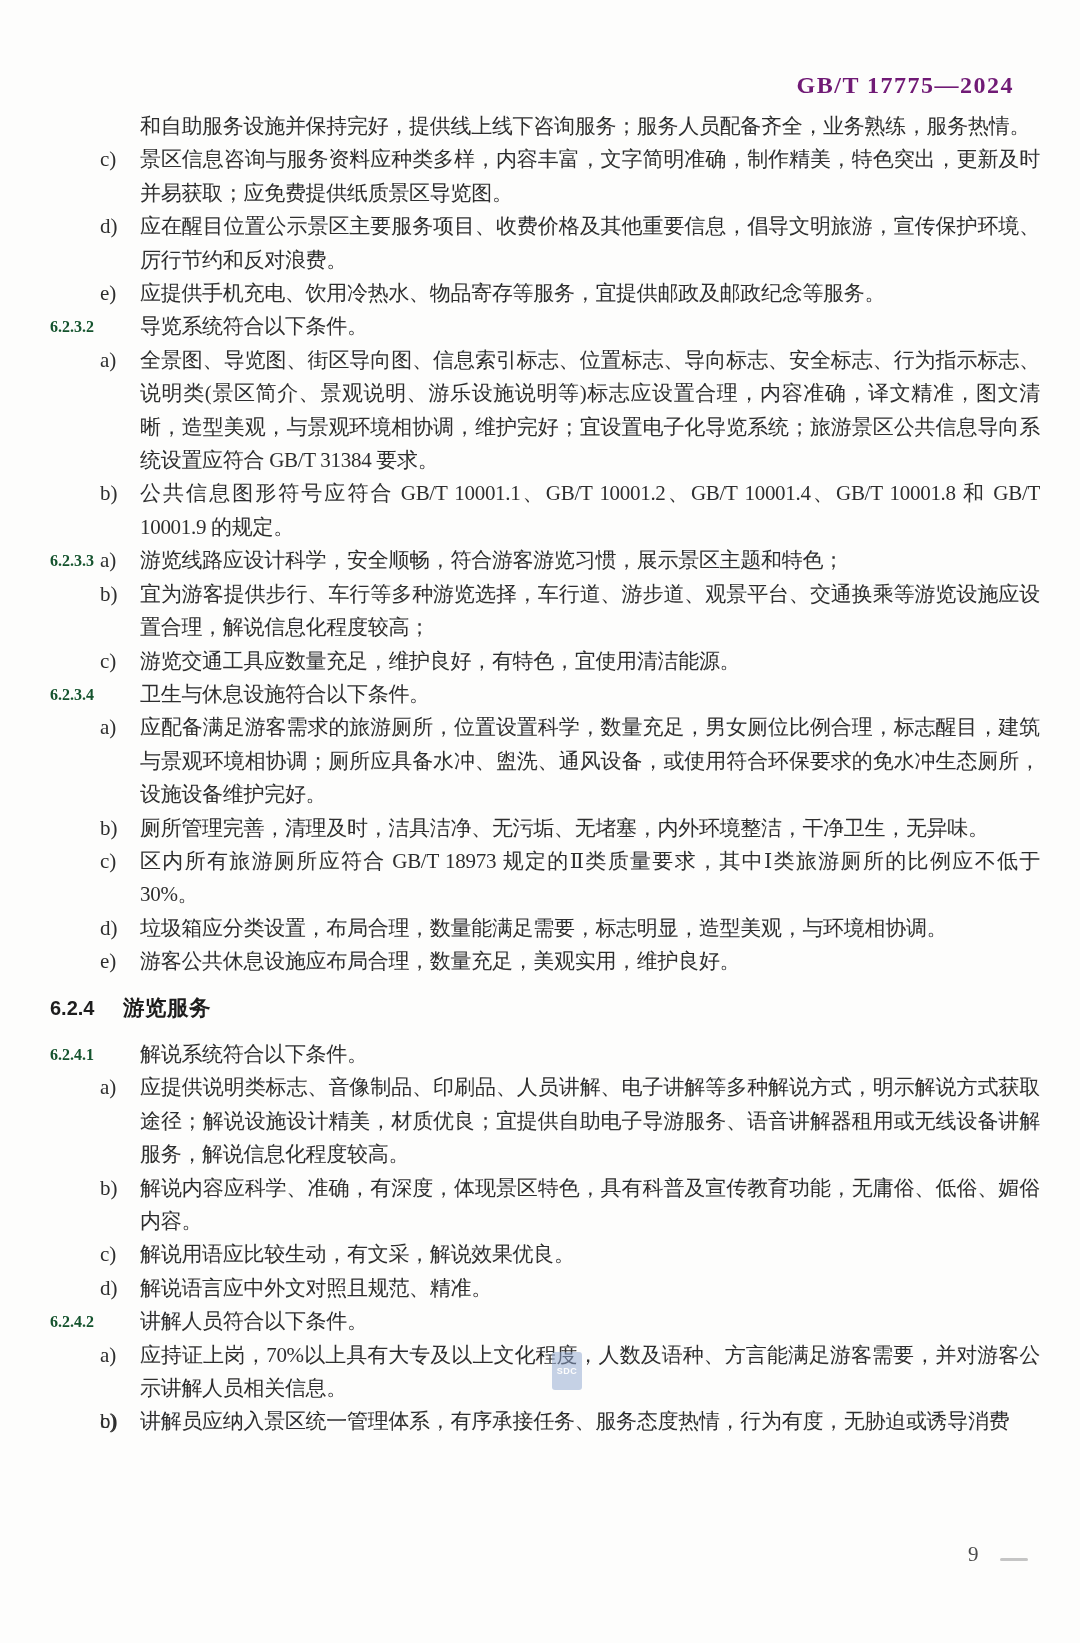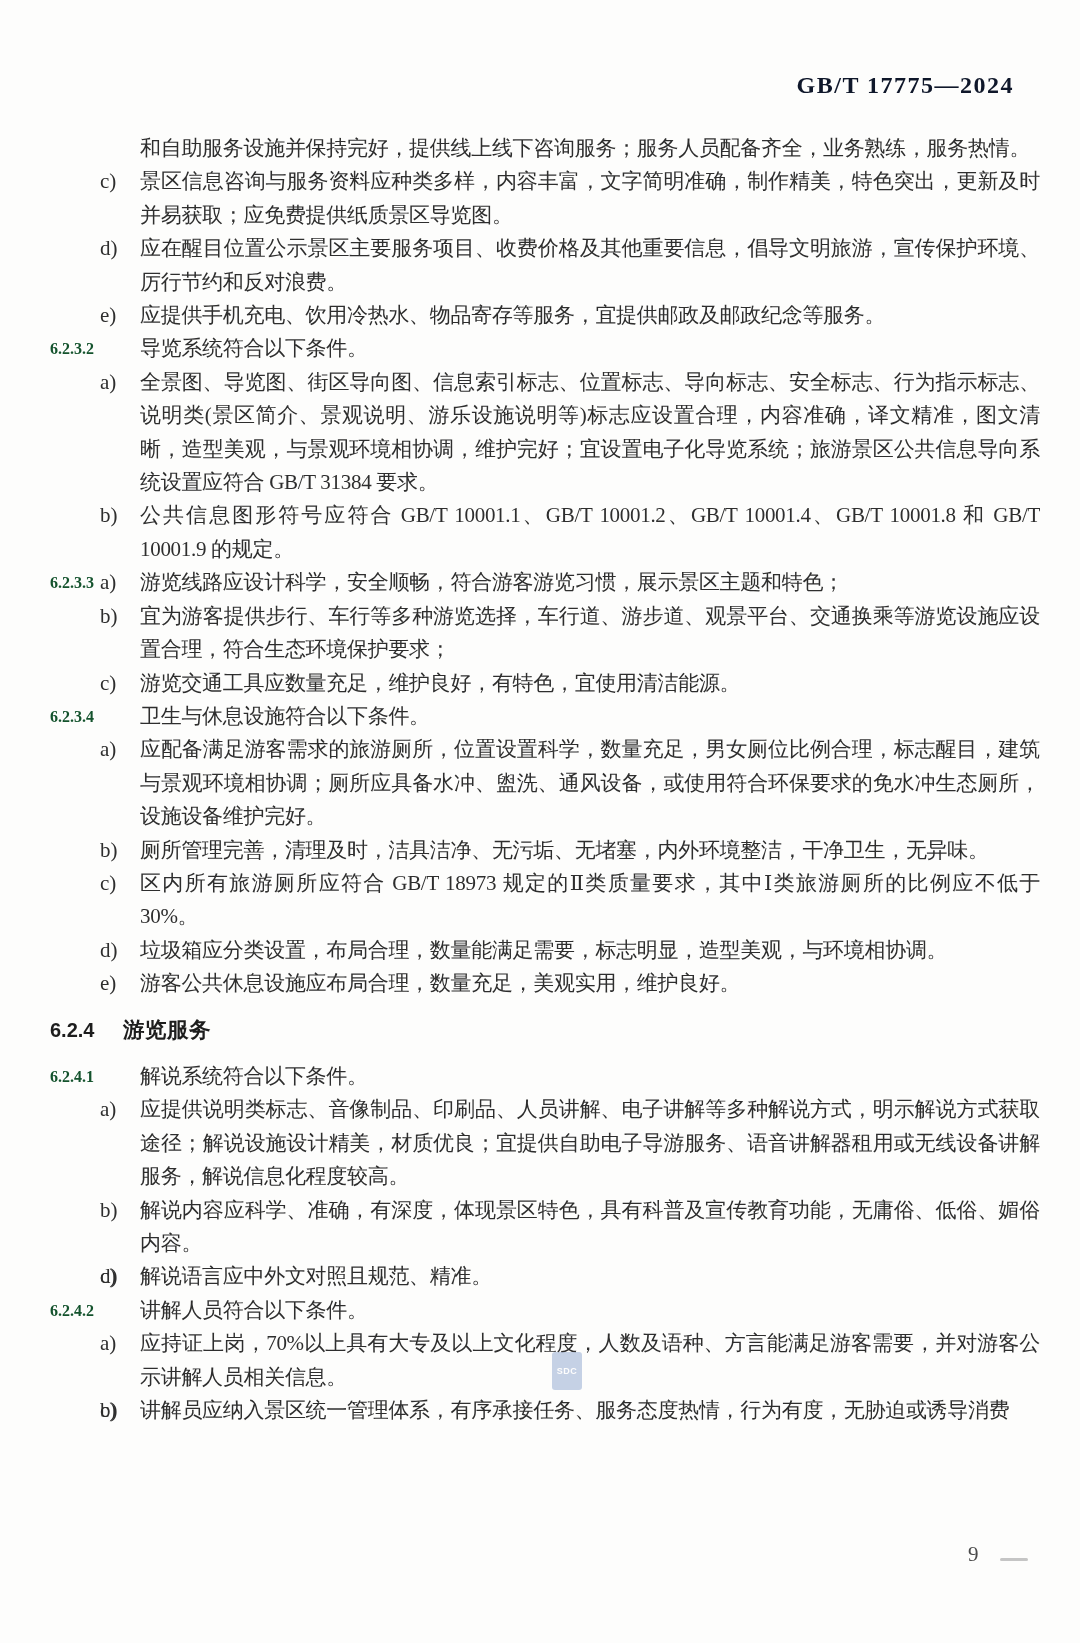--- a/index.html
+++ b/index.html
@@ -5,26 +5,26 @@
   html,body { margin:0; padding:0; background:#ffffff; }
   .page {
     position:relative;
     width:1080px; height:1643px;
     background:#fdfdfc;
     overflow:hidden;
     font-family:"Liberation Serif","DejaVu Serif",serif;
   }
   .doc-code {
     position:absolute; top:72px; right:66px;
-    font-size:24px; font-weight:bold; color:#0f172a;
+    font-size:24px; font-weight:bold; color:#701a75;
     letter-spacing:1.5px;
     font-family:"Liberation Serif","DejaVu Serif",serif;
   }
   .doc-body {
-    position:absolute; left:50px; top:132px; width:990px;
+    position:absolute; left:50px; top:110px; width:990px;
   }
   .row {
     position:relative;
     padding-left:90px;
     text-align:justify;
     font-size:21px;
     line-height:33.4px;
     letter-spacing:-0.3px;
     color:#2e2e2e;
   }
@@ -81,33 +81,33 @@
   <div class="doc-body">
       <div class="row cont"><span>和自助服务设施并保持完好，提供线上线下咨询服务；服务人员配备齐全，业务熟练，服务热情。</span></div>
       <div class="row item"><span class="lbl">c)</span><span>景区信息咨询与服务资料应种类多样，内容丰富，文字简明准确，制作精美，特色突出，更新及时并易获取；应免费提供纸质景区导览图。</span></div>
       <div class="row item"><span class="lbl">d)</span><span>应在醒目位置公示景区主要服务项目、收费价格及其他重要信息，倡导文明旅游，宣传保护环境、厉行节约和反对浪费。</span></div>
       <div class="row item"><span class="lbl">e)</span><span>应提供手机充电、饮用冷热水、物品寄存等服务，宜提供邮政及邮政纪念等服务。</span></div>
       <div class="row section"><span class="lbl">6.2.3.2</span><span>导览系统符合以下条件。</span></div>
       <div class="row item"><span class="lbl">a)</span><span>全景图、导览图、街区导向图、信息索引标志、位置标志、导向标志、安全标志、行为指示标志、说明类(景区简介、景观说明、游乐设施说明等)标志应设置合理，内容准确，译文精准，图文清晰，造型美观，与景观环境相协调，维护完好；宜设置电子化导览系统；旅游景区公共信息导向系统设置应符合 GB/T 31384 要求。</span></div>
       <div class="row item"><span class="lbl">b)</span><span>公共信息图形符号应符合 GB/T 10001.1、GB/T 10001.2、GB/T 10001.4、GB/T 10001.8 和 GB/T 10001.9 的规定。</span></div>
       <div class="row section"><span class="lbl">6.2.3.3</span></div>
       <div class="row item"><span class="lbl">a)</span><span>游览线路应设计科学，安全顺畅，符合游客游览习惯，展示景区主题和特色；</span></div>
-      <div class="row item"><span class="lbl">b)</span><span>宜为游客提供步行、车行等多种游览选择，车行道、游步道、观景平台、交通换乘等游览设施应设置合理，符合生态环境保护要求；</span></div>
+      <div class="row item"><span class="lbl">b)</span><span>宜为游客提供步行、车行等多种游览选择，车行道、游步道、观景平台、交通换乘等游览设施应设置合理，解说信息化程度较高；</span></div>
       <div class="row item"><span class="lbl">c)</span><span>游览交通工具应数量充足，维护良好，有特色，宜使用清洁能源。</span></div>
       <div class="row section"><span class="lbl">6.2.3.4</span><span>卫生与休息设施符合以下条件。</span></div>
       <div class="row item"><span class="lbl">a)</span><span>应配备满足游客需求的旅游厕所，位置设置科学，数量充足，男女厕位比例合理，标志醒目，建筑与景观环境相协调；厕所应具备水冲、盥洗、通风设备，或使用符合环保要求的免水冲生态厕所，设施设备维护完好。</span></div>
       <div class="row item"><span class="lbl">b)</span><span>厕所管理完善，清理及时，洁具洁净、无污垢、无堵塞，内外环境整洁，干净卫生，无异味。</span></div>
       <div class="row item"><span class="lbl">c)</span><span>区内所有旅游厕所应符合 GB/T 18973 规定的Ⅱ类质量要求，其中Ⅰ类旅游厕所的比例应不低于 30%。</span></div>
       <div class="row item"><span class="lbl">d)</span><span>垃圾箱应分类设置，布局合理，数量能满足需要，标志明显，造型美观，与环境相协调。</span></div>
       <div class="row item"><span class="lbl">e)</span><span>游客公共休息设施应布局合理，数量充足，美观实用，维护良好。</span></div>
       <div class="row heading"><span class="lbl">6.2.4</span><span>游览服务</span></div>
       <div class="row section"><span class="lbl">6.2.4.1</span><span>解说系统符合以下条件。</span></div>
       <div class="row item"><span class="lbl">a)</span><span>应提供说明类标志、音像制品、印刷品、人员讲解、电子讲解等多种解说方式，明示解说方式获取途径；解说设施设计精美，材质优良；宜提供自助电子导游服务、语音讲解器租用或无线设备讲解服务，解说信息化程度较高。</span></div>
       <div class="row item"><span class="lbl">b)</span><span>解说内容应科学、准确，有深度，体现景区特色，具有科普及宣传教育功能，无庸俗、低俗、媚俗内容。</span></div>
-      <div class="row item"><span class="lbl">c)</span></div>
+      <div class="row item"><span class="lbl">c)</span><span>解说用语应比较生动，有文采，解说效果优良。</span></div>
       <div class="row item"><span class="lbl">d)</span><span>解说语言应中外文对照且规范、精准。</span></div>
       <div class="row section"><span class="lbl">6.2.4.2</span><span>讲解人员符合以下条件。</span></div>
       <div class="row item"><span class="lbl">a)</span><span>应持证上岗，70%以上具有大专及以上文化程度，人数及语种、方言能满足游客需要，并对游客公示讲解人员相关信息。</span></div>
       <div class="row item"><span class="lbl">b)</span></div>
       <div class="row item"><span class="lbl">c)</span><span>讲解员应纳入景区统一管理体系，有序承接任务、服务态度热情，行为有度，无胁迫或诱导消费</span></div>
     </div>
   <div class="watermark" style="background: rgb(143, 166, 207);">
     <span>SDC</span>
   </div>
   <div class="edge-dash"></div>

